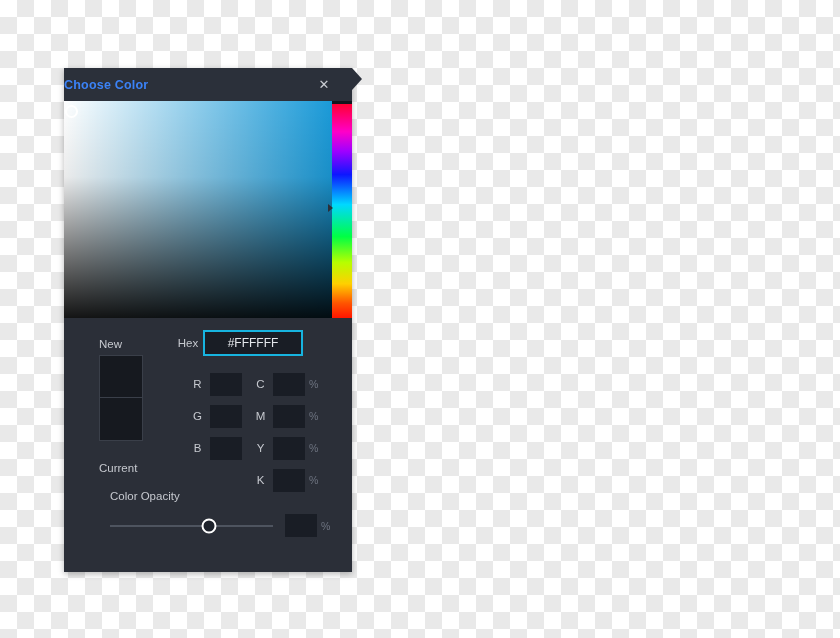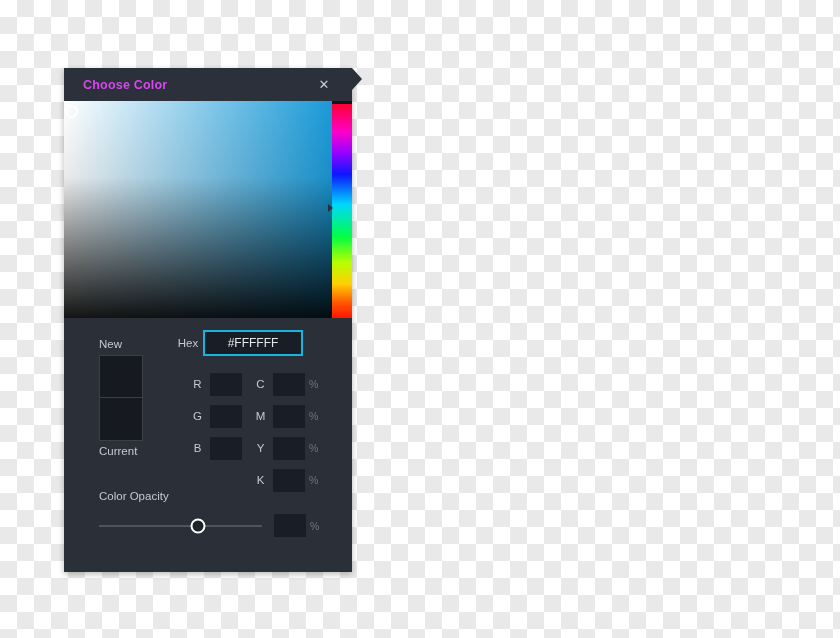--- a/index.html
+++ b/index.html
@@ -33,22 +33,21 @@
 
   
   .titlebar {
     position: relative;
     height: 33px;
     background: #2b303a;
     display: flex;
     align-items: center;
   }
   .titlebar-title {
-    margin-left: 19px;
-    color: #d946ef;
+    color: #3b82f6;
     font-size: 12.5px;
     font-weight: bold;
     letter-spacing: 0.2px;
   }
   .titlebar-close {
     position: absolute;
     right: 20px;
     top: 50%;
     transform: translateY(-50%);
     width: 16px;
@@ -152,21 +151,21 @@
   .swatch {
     width: 44px;
     height: 43px;
     background: #16191f;
     border: 1px solid #3a3f49;
     box-sizing: border-box;
     cursor: pointer;
   }
   .swatch.new-swatch { margin-top: 3px; }
   .swatch.current-swatch { border-top: none; }
-  .swatch-label.bottom { margin-top: 2px; }
+  .swatch-label.bottom { margin-top: 19px; }
 
   
   .hex-row {
     position: absolute;
     left: 113px;
     top: 12px;
     display: flex;
     align-items: center;
   }
   .field-label {
@@ -230,21 +229,21 @@
     font-size: 10.5px;
     margin-left: 4px;
     width: 10px;
   }
   .cmyk-cell { margin-left: 11px; }
   .spacer-cell { width: 52px; }
 
   
   .opacity-block {
     position: absolute;
-    left: 35px;
+    left: 46px;
     top: 172px;
     width: 222px;
   }
   .opacity-title {
     color: #c6c9cf;
     font-size: 11.5px;
   }
   .opacity-row {
     display: flex;
     align-items: center;

